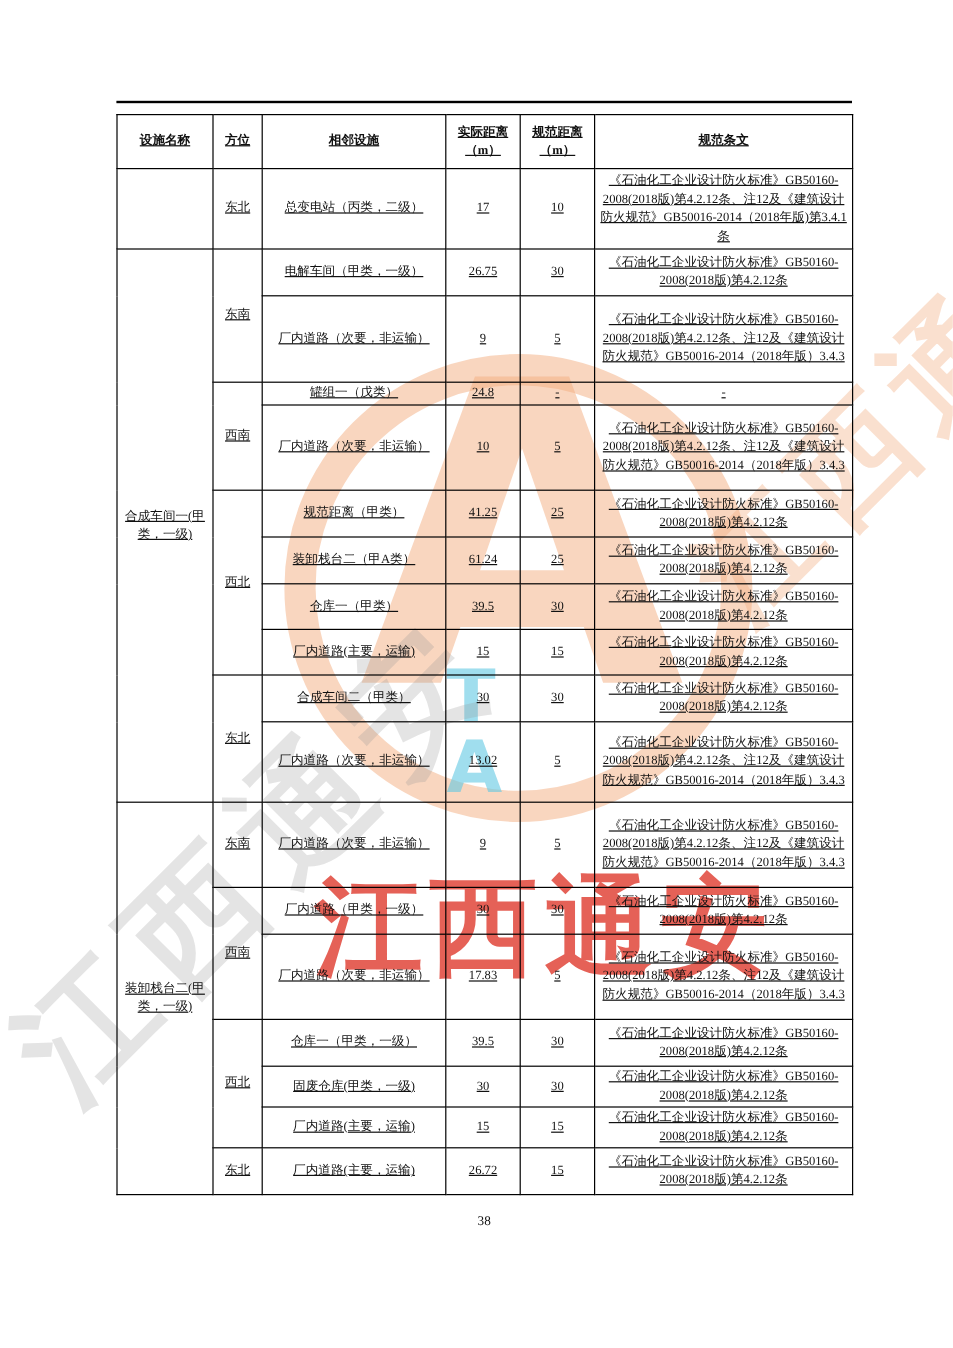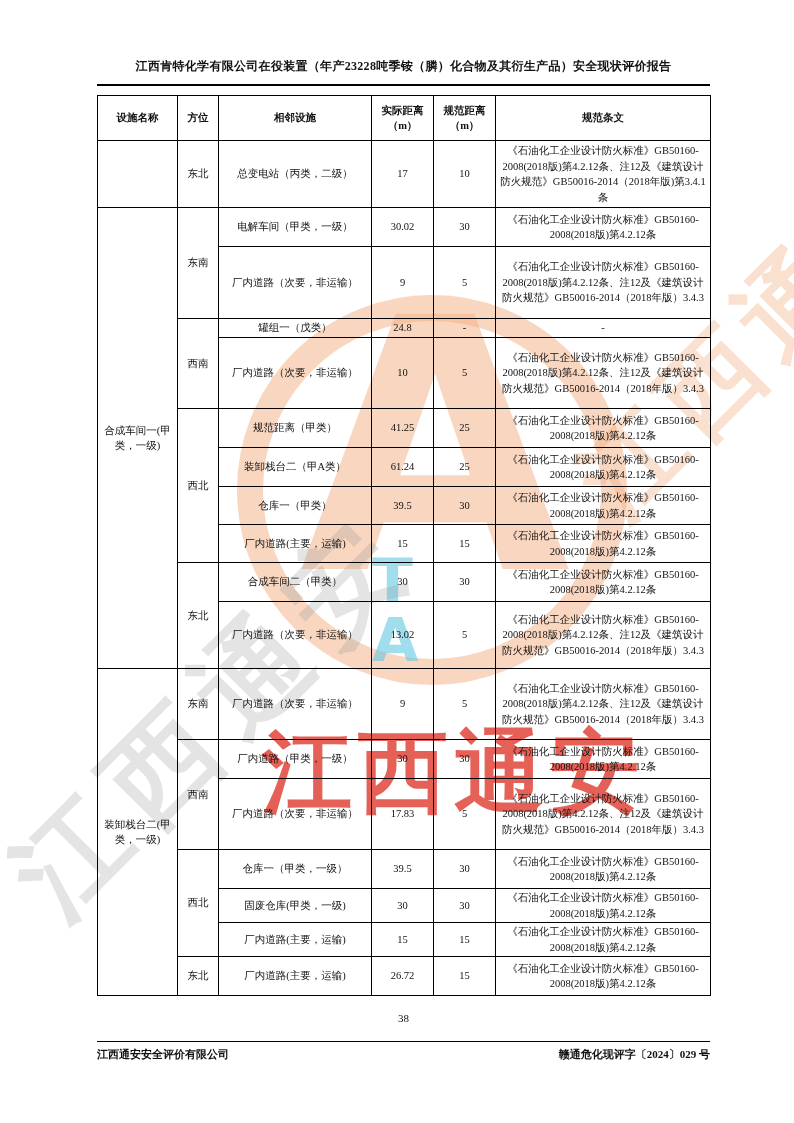--- a/index.html
+++ b/index.html
@@ -11,21 +11,21 @@
   .doc-title{
     position:absolute;left:97px;top:58px;width:613px;text-align:center;
     font-size:12px;font-weight:bold;letter-spacing:0.3px;z-index:2;
   }
   .header-rule{
     position:absolute;left:97px;top:84px;width:613px;border-top:2px solid #000;z-index:2;
   }
   
   table.spec{
     position:absolute;left:97px;top:95px;width:613px;z-index:1;
-    border-collapse:collapse;table-layout:fixed;background:transparent;
+    border-collapse:collapse;table-layout:fixed;background:transparent;text-decoration:underline;
   }
   table.spec th, table.spec td{
     border:1px solid #000;text-align:center;vertical-align:middle;
     font-size:10.5px;line-height:15.5px;padding:1px 2px;word-break:break-word;
   }
   table.spec th{font-weight:bold;}
   
   .page-number{position:absolute;left:97px;top:1012px;width:613px;text-align:center;font-size:11px;z-index:2;}
   .footer-bar{
     position:absolute;left:97px;top:1041px;width:613px;border-top:1.5px solid #000;
@@ -69,21 +69,20 @@
 
   <div class="watermark">
     <div class="wm-ring"></div>
     <div class="wm-big-a">A</div>
     <div class="wm-ta">TA</div>
     <div class="wm-diag-left">江西通安</div>
     <div class="wm-diag-topright">江西通安</div>
     <div class="wm-red">江西通安</div>
   </div>
 
-  <div class="doc-title">江西肯特化学有限公司在役装置（年产23228吨季铵（膦）化合物及其衍生产品）安全现状评价报告</div>
   <div class="header-rule"></div>
 
   <table class="spec">
     <colgroup>
       <col style="width:80px">
         <col style="width:41px">
         <col style="width:153px">
       <col style="width:62px">
         <col style="width:62px">
         <col style="width:215px">
@@ -104,21 +103,21 @@
         <td>总变电站（丙类，二级）</td>
         <td>17</td>
         <td>10</td>
         <td>《石油化工企业设计防火标准》GB50160-2008(2018版)第4.2.12条、注12及《建筑设计防火规范》GB50016-2014（2018年版)第3.4.1条</td>
       </tr>
 
       <tr style="height:39px">
         <td rowspan="10">合成车间一(甲类，一级)</td>
         <td rowspan="2">东南</td>
         <td>电解车间（甲类，一级）</td>
-        <td>30.02</td>
+        <td>26.75</td>
         <td>30</td>
         <td>《石油化工企业设计防火标准》GB50160-2008(2018版)第4.2.12条</td>
       </tr>
       <tr style="height:72px">
         <td>厂内道路（次要，非运输）</td>
         <td>9</td>
         <td>5</td>
         <td>《石油化工企业设计防火标准》GB50160-2008(2018版)第4.2.12条、注12及《建筑设计防火规范》GB50016-2014（2018年版）3.4.3</td>
       </tr>
       <tr style="height:19px">
@@ -217,18 +216,14 @@
         <td>东北</td>
         <td>厂内道路(主要，运输)</td>
         <td>26.72</td>
         <td>15</td>
         <td>《石油化工企业设计防火标准》GB50160-2008(2018版)第4.2.12条</td>
       </tr>
     </tbody>
   </table>
 
   <div class="page-number">38</div>
-  <div class="footer-bar">
-    <span>江西通安安全评价有限公司</span>
-    <span>赣通危化现评字〔2024〕029 号</span>
-  </div>
 
 </div>
 
 </body></html>

